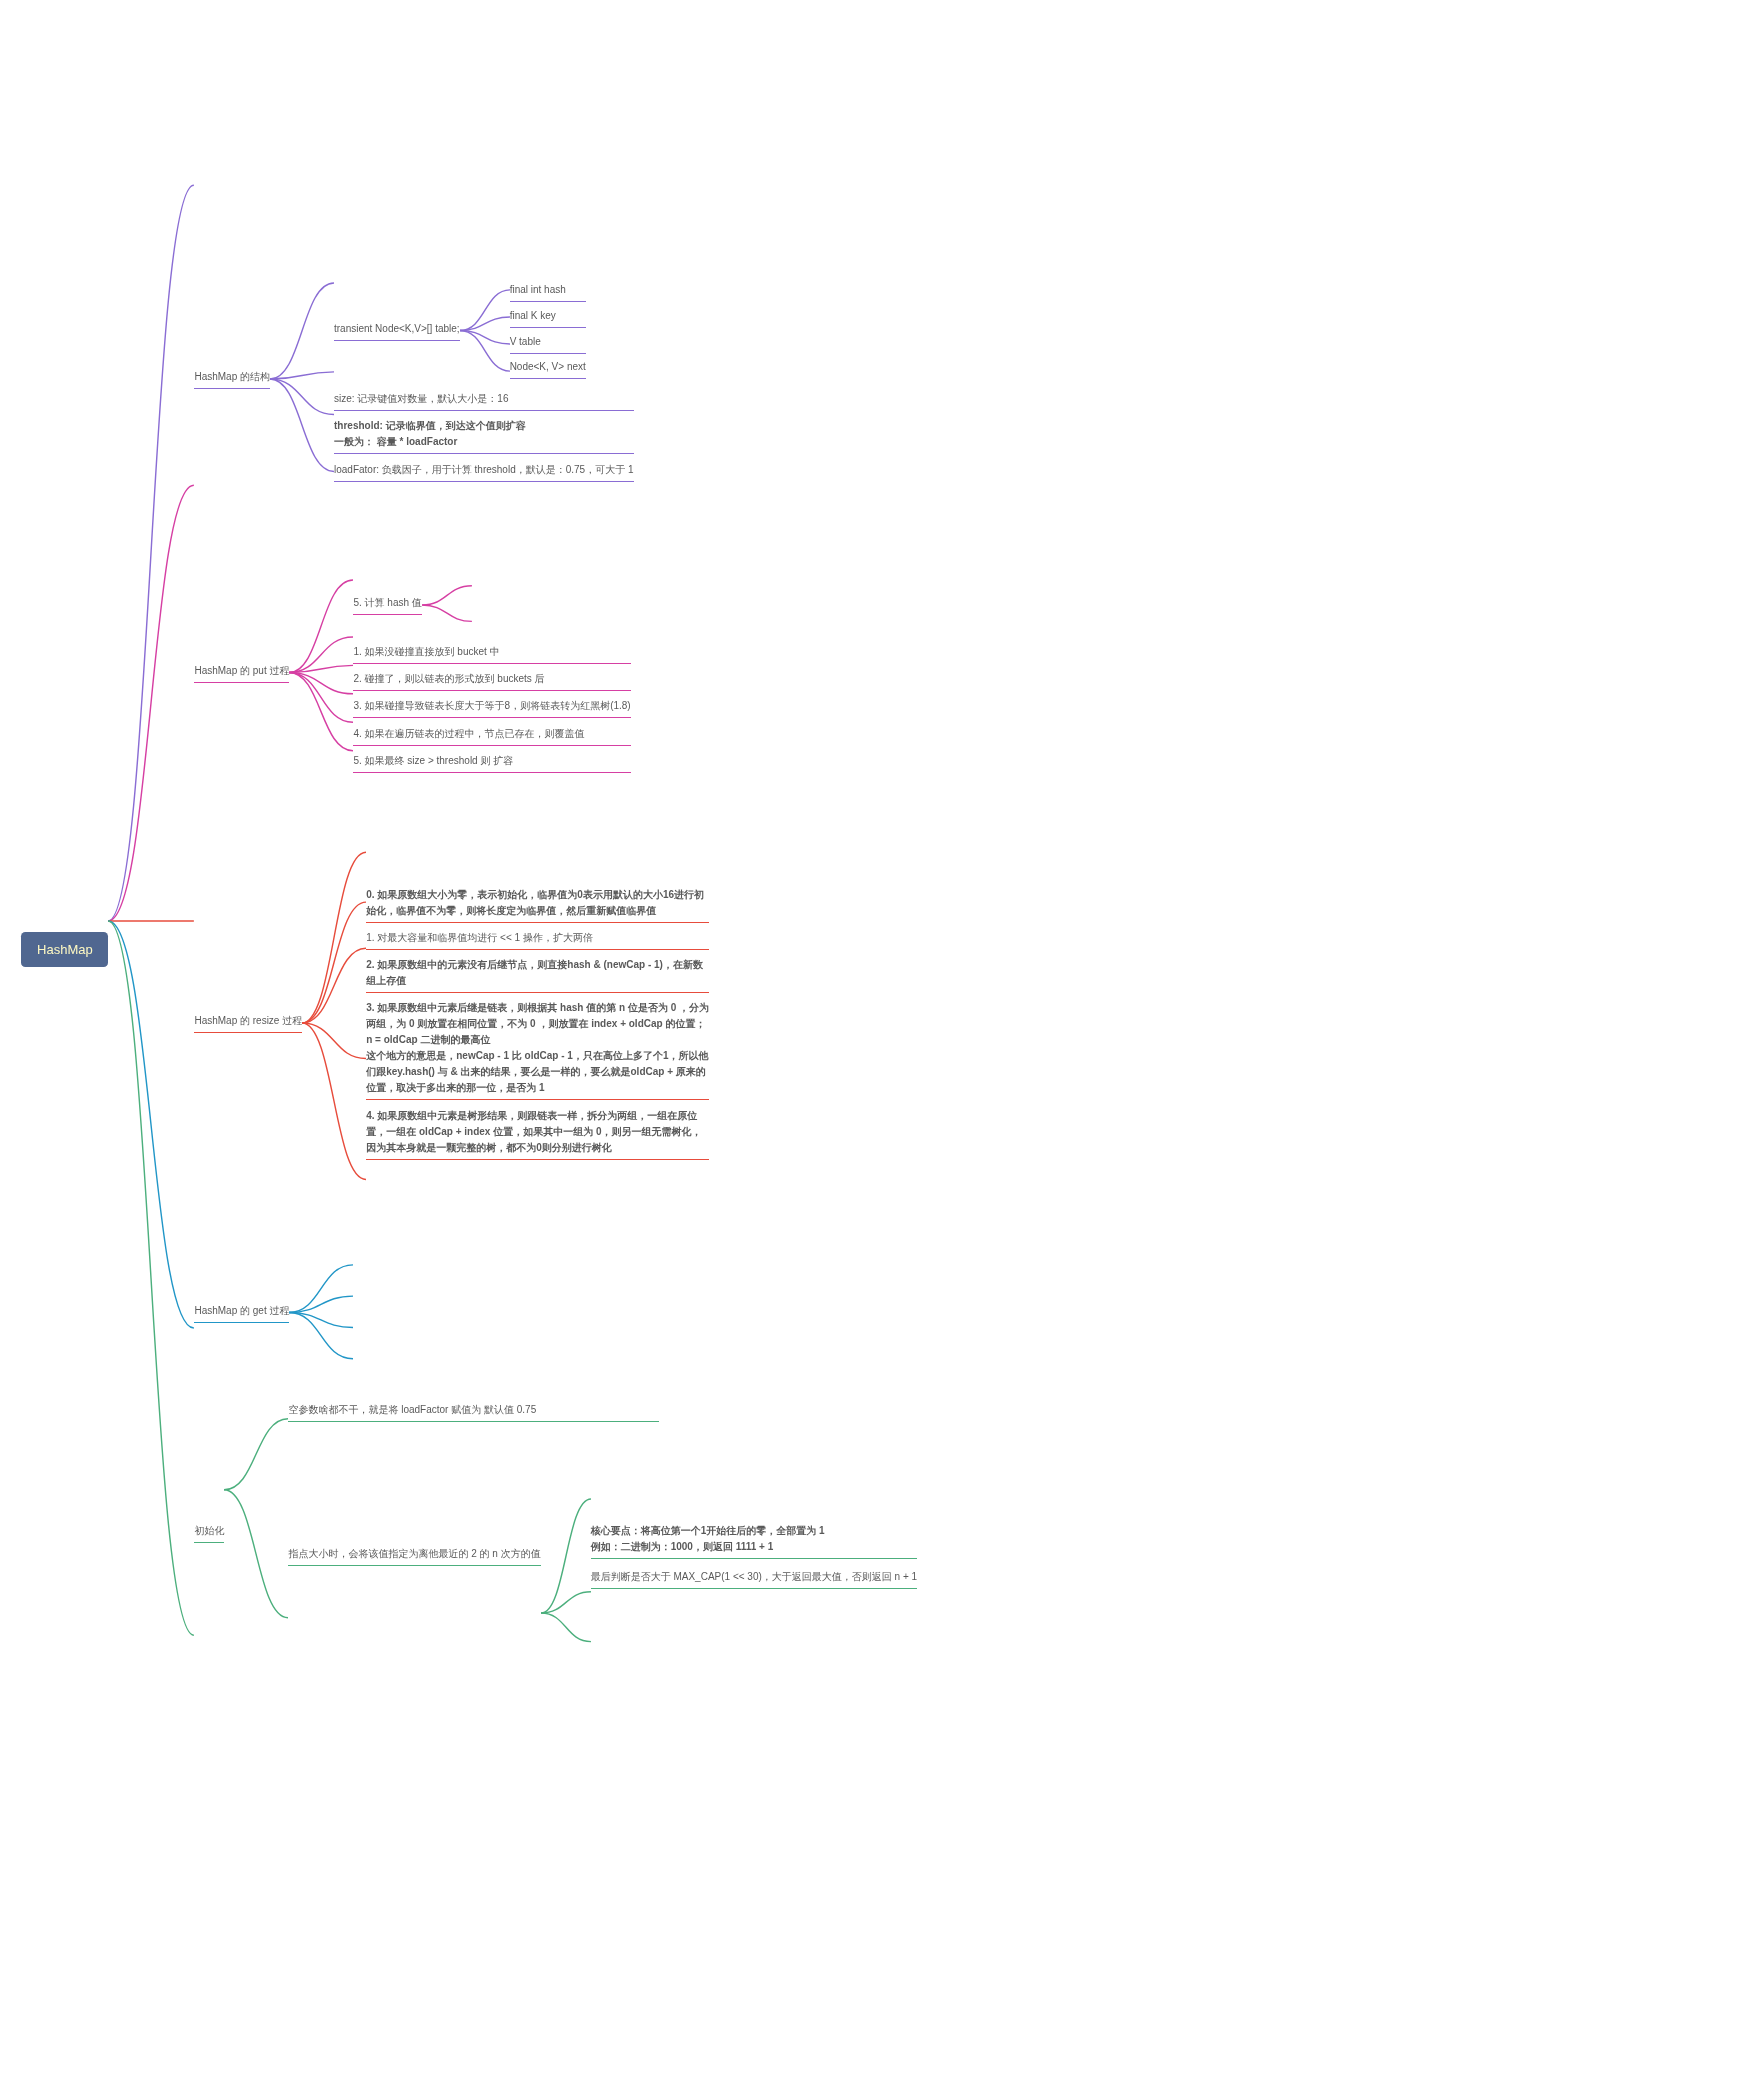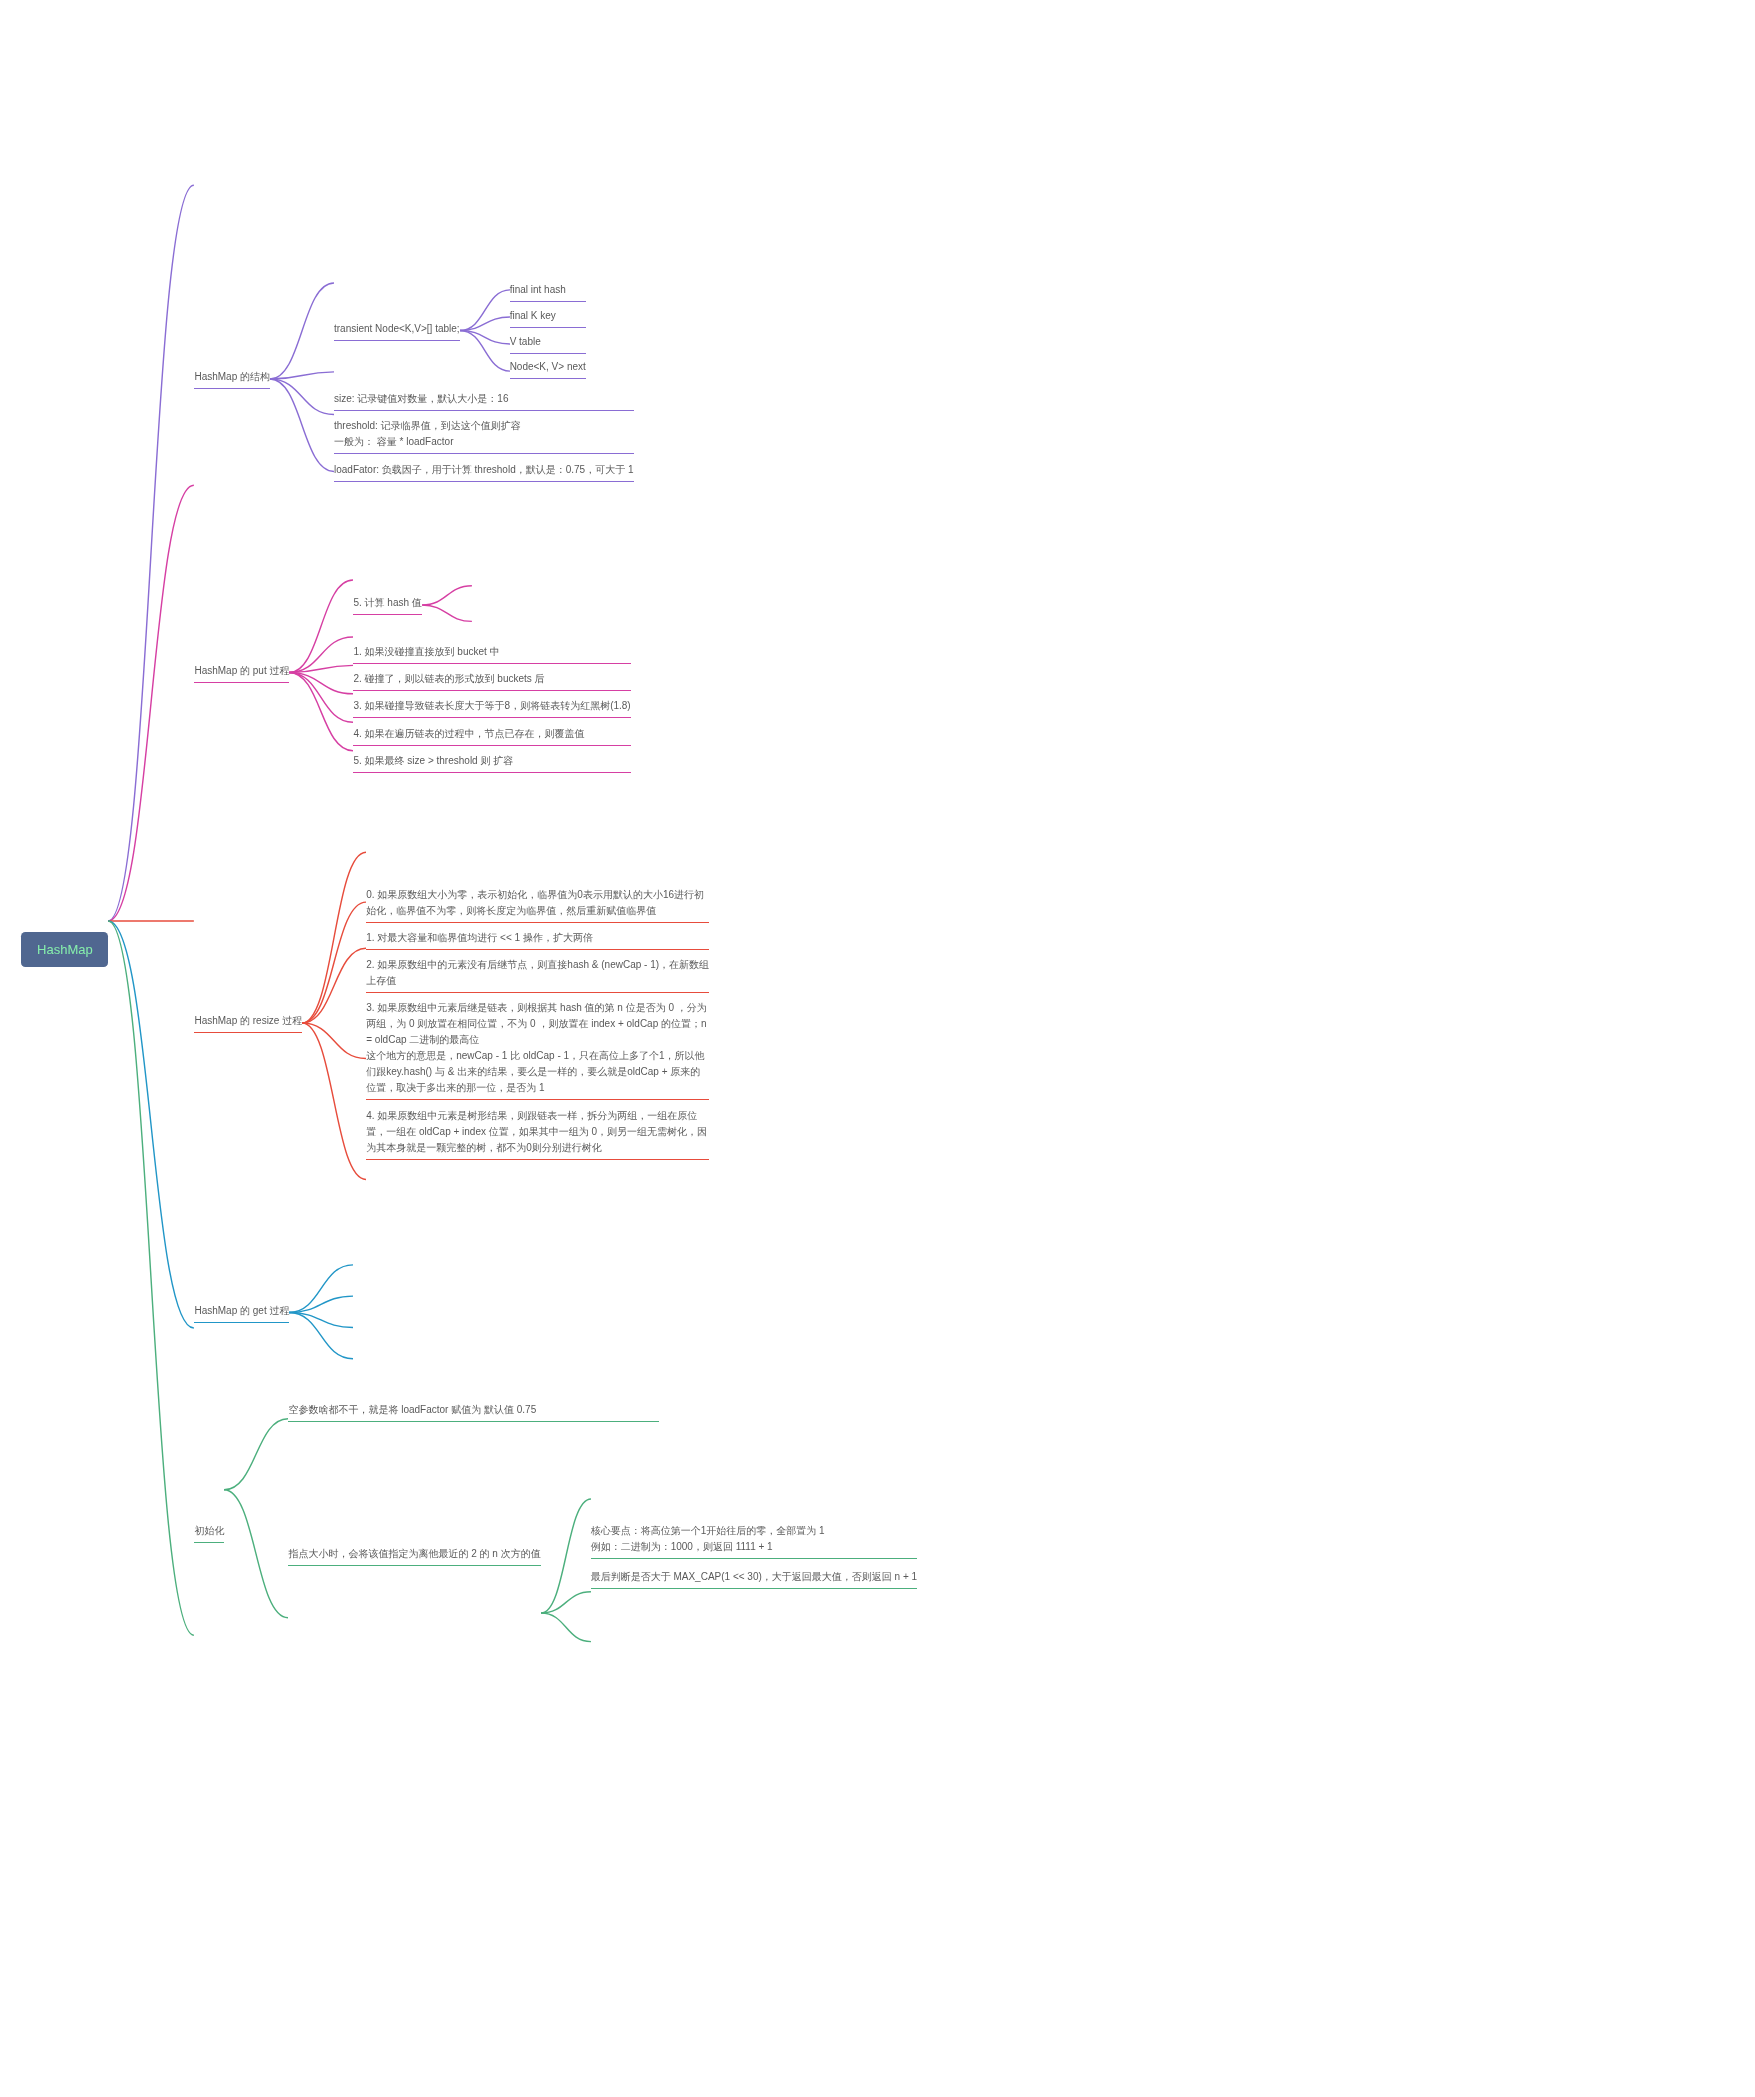--- a/index.html
+++ b/index.html
@@ -9,21 +9,21 @@
     padding: 21.4px;
     font-size: 10px;
     color: #595959;
   }
   .mindmap {
     display: flex;
     align-items: center;
   }
   .root-node {
     background: #506790;
-    color: #86efac;
+    color: #fef9c3;
     padding: 10px 15.7px;
     border-radius: 4.3px;
     font-size: 13px;
     white-space: nowrap;
     flex-shrink: 0;
   }
   .branches {
     display: flex;
     flex-direction: column;
     gap: 29px;
@@ -52,20 +52,21 @@
     display: flex;
     flex-direction: column;
     gap: 7.1px;
   }
   .child-row {
     display: flex;
     align-items: center;
   }
   .multiline {
     max-width: 343px;
+    font-weight: bold;
   }
   .leaf-set {
     display: flex;
     flex-direction: column;
     gap: 5.7px;
   }
 </style>
 </head>
 <body>
 

